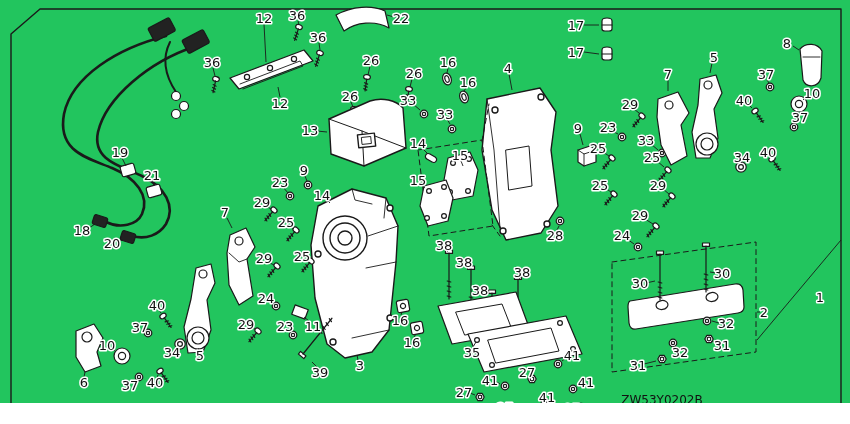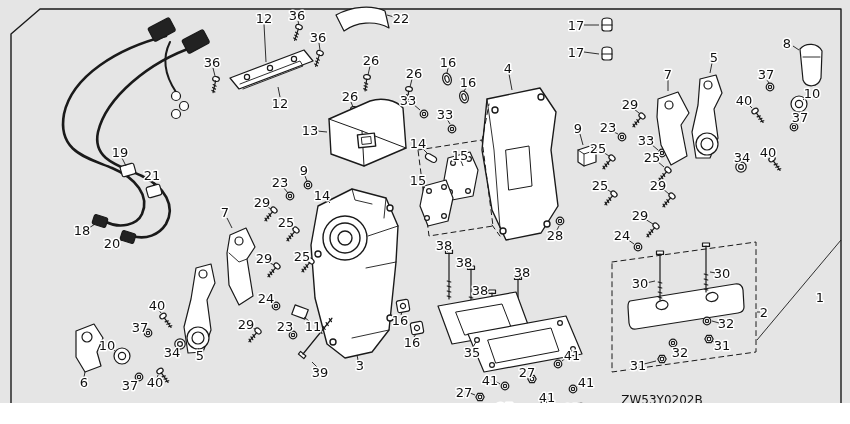--- a/index.html
+++ b/index.html
@@ -1,16 +1,16 @@
 <!DOCTYPE html>
 <html><head>
 <meta charset="utf-8">
 <style>
   html,body{margin:0;padding:0;background:#ffffff;}
-  .stage{width:850px;height:403px;position:relative;background:#e5e5e5;font-family:"DejaVu Sans",sans-serif;overflow:hidden;}
+  .stage{width:850px;height:403px;position:relative;background:#22c55e;font-family:"DejaVu Sans",sans-serif;overflow:hidden;}
   svg{display:block;}
   #labels text{font-family:"DejaVu Sans",sans-serif;font-size:13px;fill:#111;text-anchor:middle;
     paint-order:stroke;stroke:#ffffff;stroke-width:3px;stroke-linejoin:round;}
   #leaders line{stroke:#1a1a1a;stroke-width:0.9;}
   .code{font-family:"DejaVu Sans",sans-serif;font-size:12px;fill:#111;text-anchor:middle;}
 </style>
 </head>
 <body>
 
 <div class="stage">

